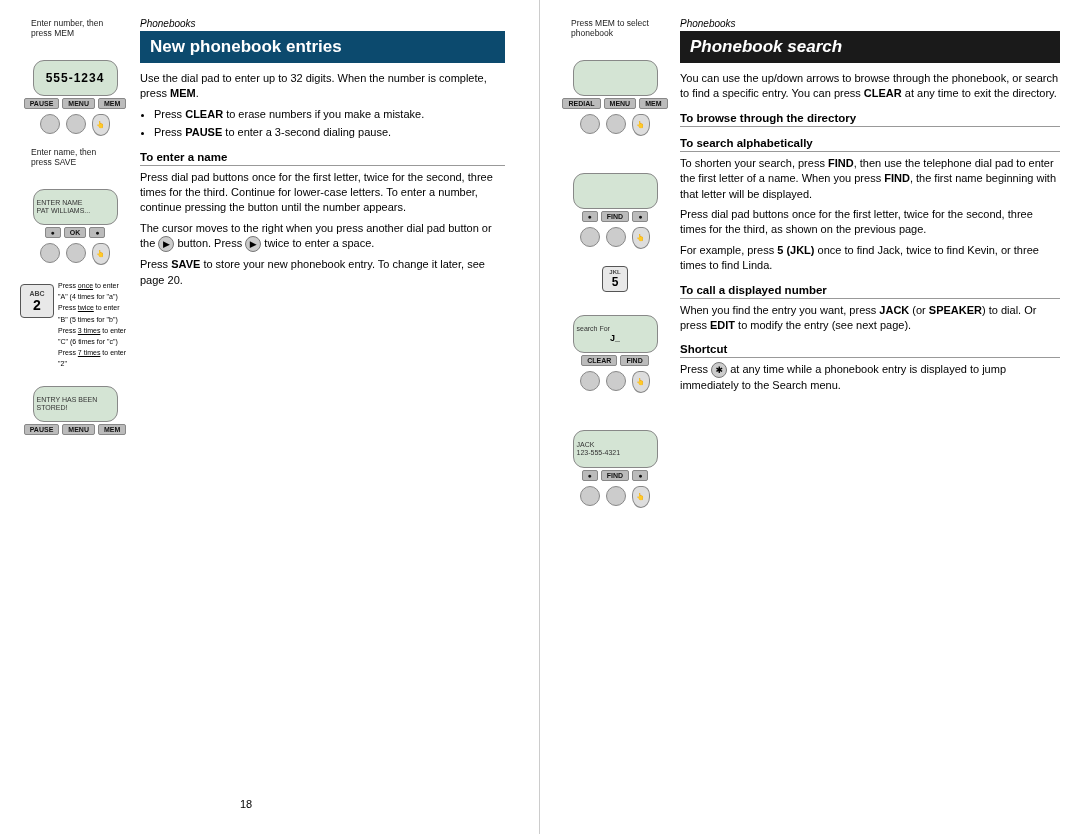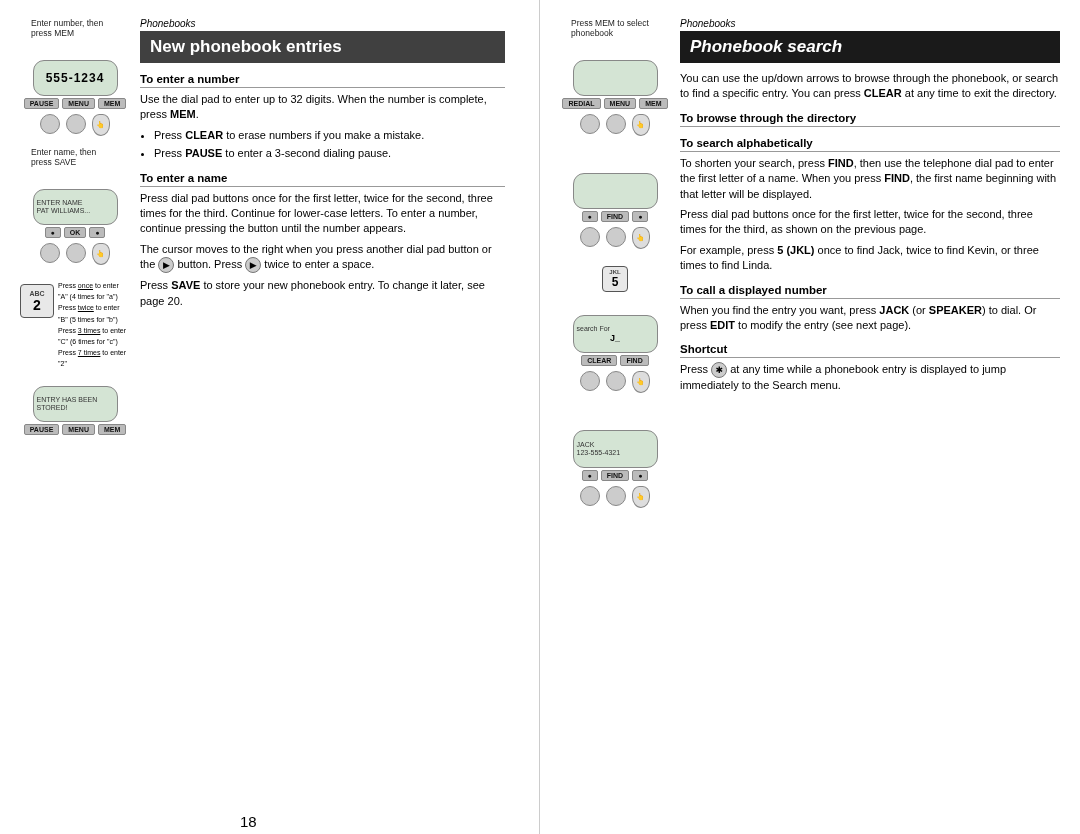--- a/index.html
+++ b/index.html
@@ -33,21 +33,21 @@
       display: flex;
       flex-direction: column;
       gap: 8px;
       align-items: center;
     }
     .content-col {
       flex: 1;
     }
     
     .section-banner {
-      background: #404040;
+      background: #0c4a6e;
       color: #fff;
       padding: 6px 10px;
       font-size: 17px;
       font-weight: bold;
       margin-bottom: 8px;
     }
     .section-banner.phonebook-search {
       background: #1a1a1a;
       font-style: italic;
     }
@@ -282,36 +282,35 @@
         <div class="btn-small">MENU</div>
         <div class="btn-small">MEM</div>
       </div>
     </div>
   </div>
 
   <div class="content-col">
     <div class="category-label">Phonebooks</div>
     <div class="section-banner">New phonebook entries</div>
 
-    <div class="subheading">To enter a number</div>
     <p>Use the dial pad to enter up to 32 digits. When the number is complete, press <b>MEM</b>.</p>
     <ul>
       <li>Press <b>CLEAR</b> to erase numbers if you make a mistake.</li>
       <li>Press <b>PAUSE</b> to enter a 3-second dialing pause.</li>
     </ul>
 
     <div class="subheading">To enter a name</div>
     <p>Press dial pad buttons once for the first letter, twice for the second, three times for the third. Continue for lower-case letters. To enter a number, continue pressing the button until the number appears.</p>
 
     <p>The cursor moves to the right when you press another dial pad button or the <span class="arrow-btn">▶</span> button. Press <span class="arrow-btn">▶</span> twice to enter a space.</p>
 
     <p>Press <b>SAVE</b> to store your new phonebook entry. To change it later, see page 20.</p>
   </div>
 
-  <div style="position:absolute;bottom:4px;left:240px;font-size:15px;">18</div>
+  <div style="position:absolute;bottom:24px;left:240px;font-size:11px;">18</div>
 </div>
 
 <div class="right-page">
 
   <div class="diagram-col">
 
     <div class="diagram-unit">
       <div class="caption">Press MEM to select phonebook</div>
       <div class="phone-display" style="height:32px;"></div>
       <div class="btn-row">

